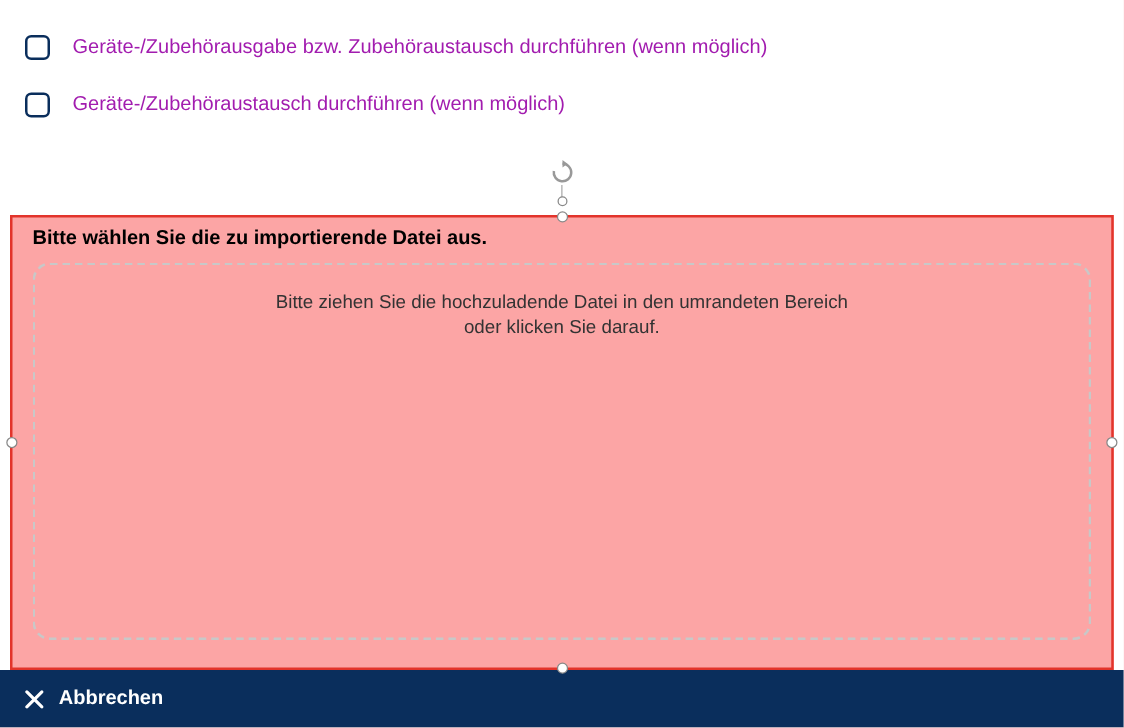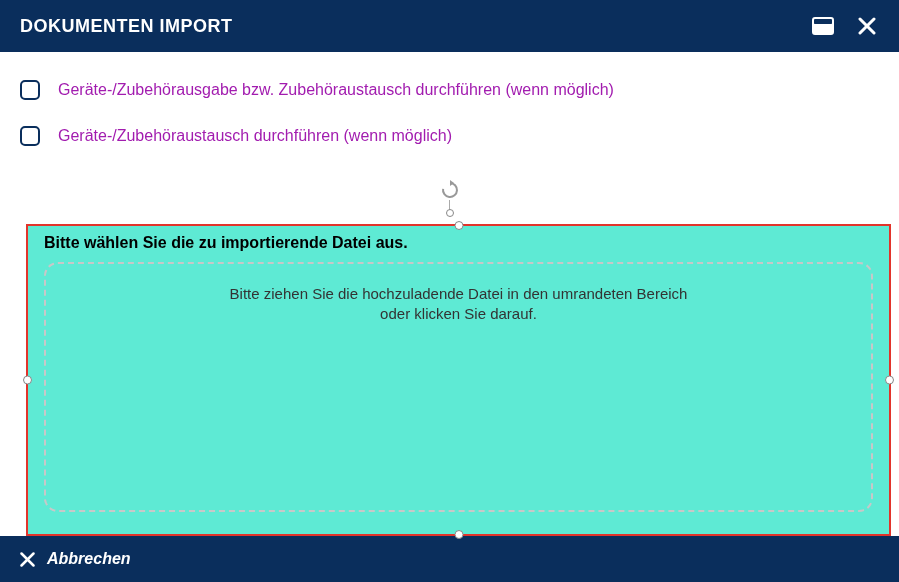--- a/index.html
+++ b/index.html
@@ -90,23 +90,22 @@
       border-radius: 50%;
       margin-top: -1px;
     }
     .import-panel {
       position: absolute;
       left: 8px;
       right: 8px;
       top: 172px;
       bottom: 0px;
       border: 2px solid #e2342b;
-      background: #5eead4;
+      background: #fca5a5;
       padding: 8px 16px 16px 16px;
-      margin-left: 18px;
     }
     .import-title {
       font-size: 16px;
       font-weight: bold;
       color: #000;
       margin-bottom: 10px;
     }
     .dropzone {
       border: 2px dashed #c8c8c8;
       border-radius: 14px;
@@ -135,56 +134,37 @@
     .handle-bottom { bottom: -5px; left: 50%; transform: translateX(-50%); }
     .handle-left { left: -5px; top: 50%; transform: translateY(-50%); }
     .handle-right { right: -5px; top: 50%; transform: translateY(-50%); }
     .footer {
       background: #0a2e5c;
       color: #fff;
       padding: 14px 20px;
       display: flex;
       align-items: center;
       gap: 12px;
-      font-style: italic;
     }
     .footer-btn {
       display: flex;
       align-items: center;
       gap: 12px;
       cursor: pointer;
     }
     .footer-btn-label {
       font-size: 16px;
       font-weight: bold;
     }
   </style>
 </head>
 <body>
 
 <div class="dialog">
 
-  <div class="header">
-    <div class="header-title">DOKUMENTEN IMPORT</div>
-    <div class="header-actions">
-      <div class="icon-btn">
-        <svg width="22" height="18" viewBox="0 0 22 18">
-          <rect x="1" y="1" width="20" height="16" rx="2" fill="#fff"></rect>
-          <rect x="1" y="1" width="20" height="6" rx="2" fill="#0a2e5c"></rect>
-          <rect x="1" y="1" width="20" height="16" rx="2" fill="none" stroke="#fff" stroke-width="2"></rect>
-        </svg>
-      </div>
-      <div class="icon-btn">
-        <svg width="18" height="18" viewBox="0 0 18 18">
-          <line x1="2" y1="2" x2="16" y2="16" stroke="#fff" stroke-width="3" stroke-linecap="round"></line>
-          <line x1="16" y1="2" x2="2" y2="16" stroke="#fff" stroke-width="3" stroke-linecap="round"></line>
-        </svg>
-      </div>
-    </div>
-  </div>
 
   <div class="content">
 
     <div class="checkbox-row">
       <div class="checkbox"></div>
       <div class="checkbox-label">Geräte-/Zubehörausgabe bzw. Zubehöraustausch durchführen (wenn möglich)</div>
     </div>
 
     <div class="checkbox-row">
       <div class="checkbox"></div>

